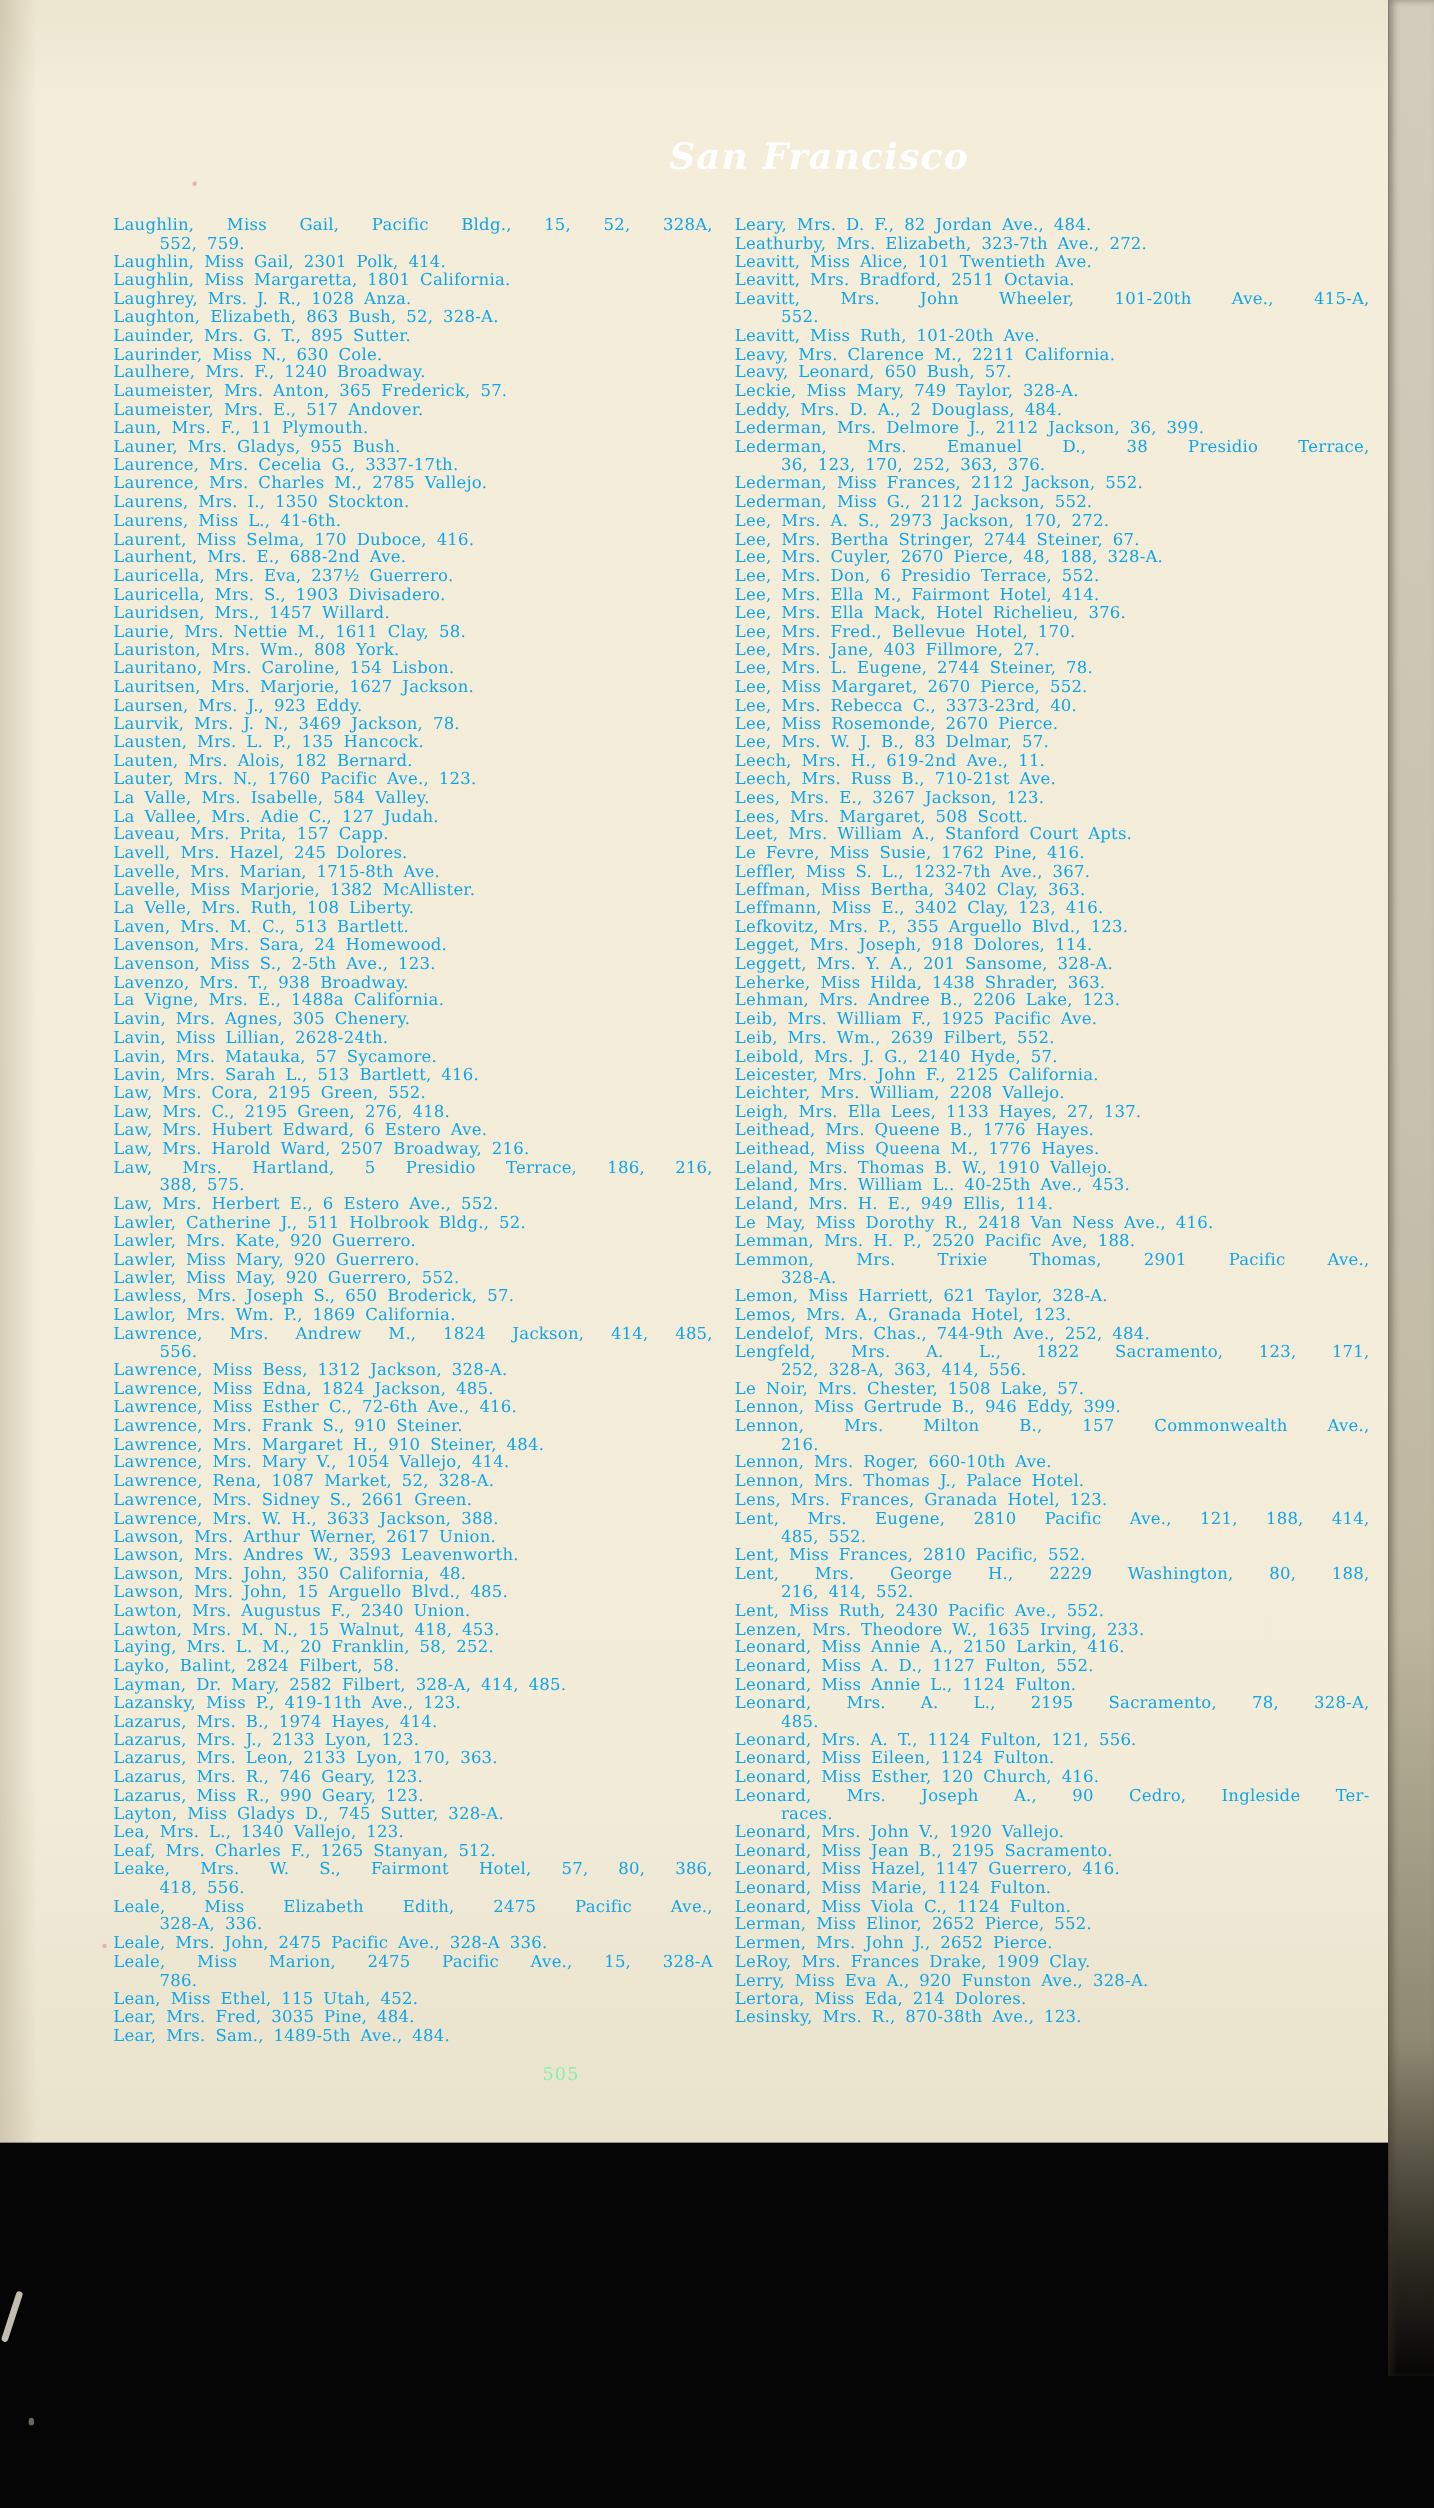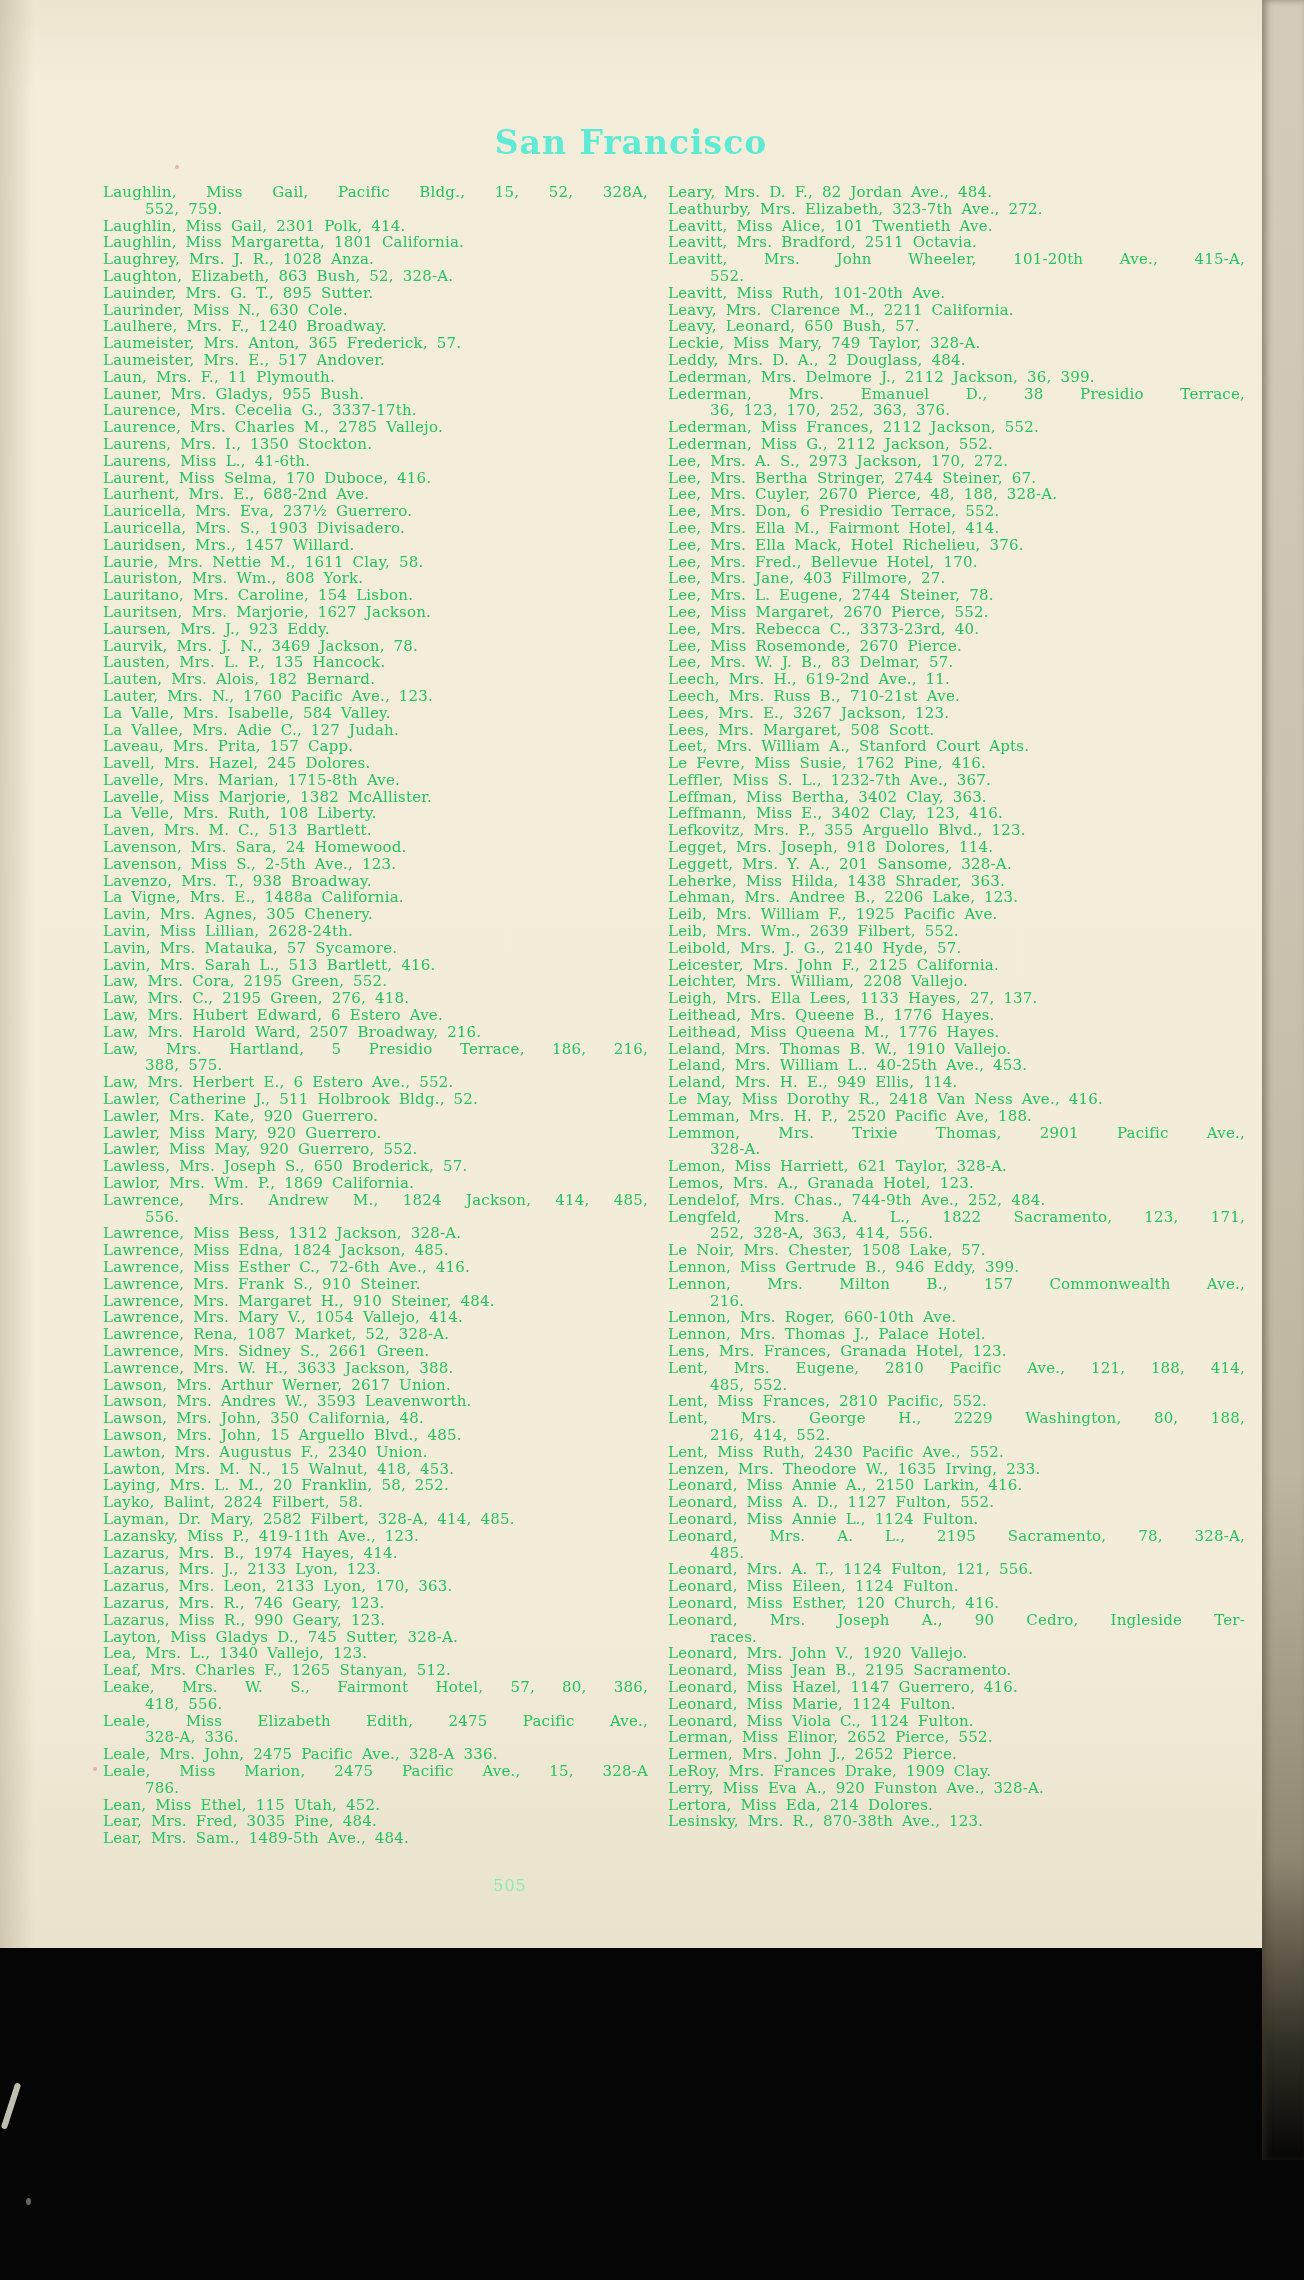--- a/index.html
+++ b/index.html
@@ -15,33 +15,33 @@
     position: absolute; left: 0; top: 0;
     width: 1262px; height: 1948px;
     background:
       linear-gradient(90deg, rgba(140,126,96,.28) 0px, rgba(140,126,96,0) 34px),
       linear-gradient(180deg, #ece5d0 0px, #f3edda 90px, #f2ecd9 82%, #e9e2cc 100%);
     z-index: 1;
   }
 
   .title {
     position: absolute; top: 124px; left: 381px; width: 500px;
-    text-align: center;
+    text-align: right;
     font-size: 33px; line-height: 38px;
-    font-weight: bold; 
+    font-weight: bold; font-style: italic;
     letter-spacing: 1px;
-    color: #5eead4;
+    color: #ffffff;
     z-index: 2;
   }
 
   .col {
-    position: absolute; top: 184px;
+    position: absolute; top: 196px;
     font-size: 15px; line-height: 16.8px;
     letter-spacing: .2px; word-spacing: 4px;
-    color: #22c55e;
+    color: #0ea5e9;
     z-index: 2;
   }
   #left-column  { left: 103px; width: 545px; }
   #right-column { left: 668px; width: 577px; }
 
   .line { white-space: nowrap; }
   .line.cont { padding-left: 42px; }
   .line.just { white-space: normal; text-align: justify; text-align-last: justify; }
 
   .page-number {

